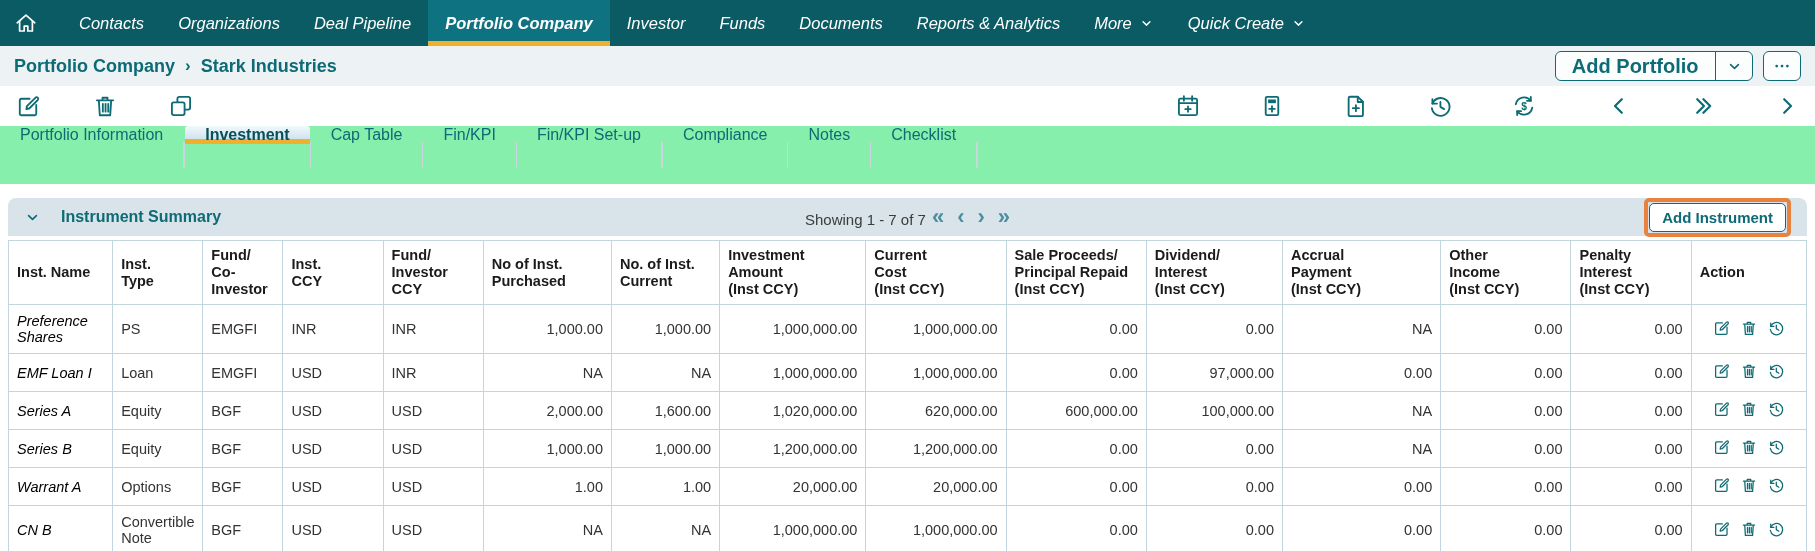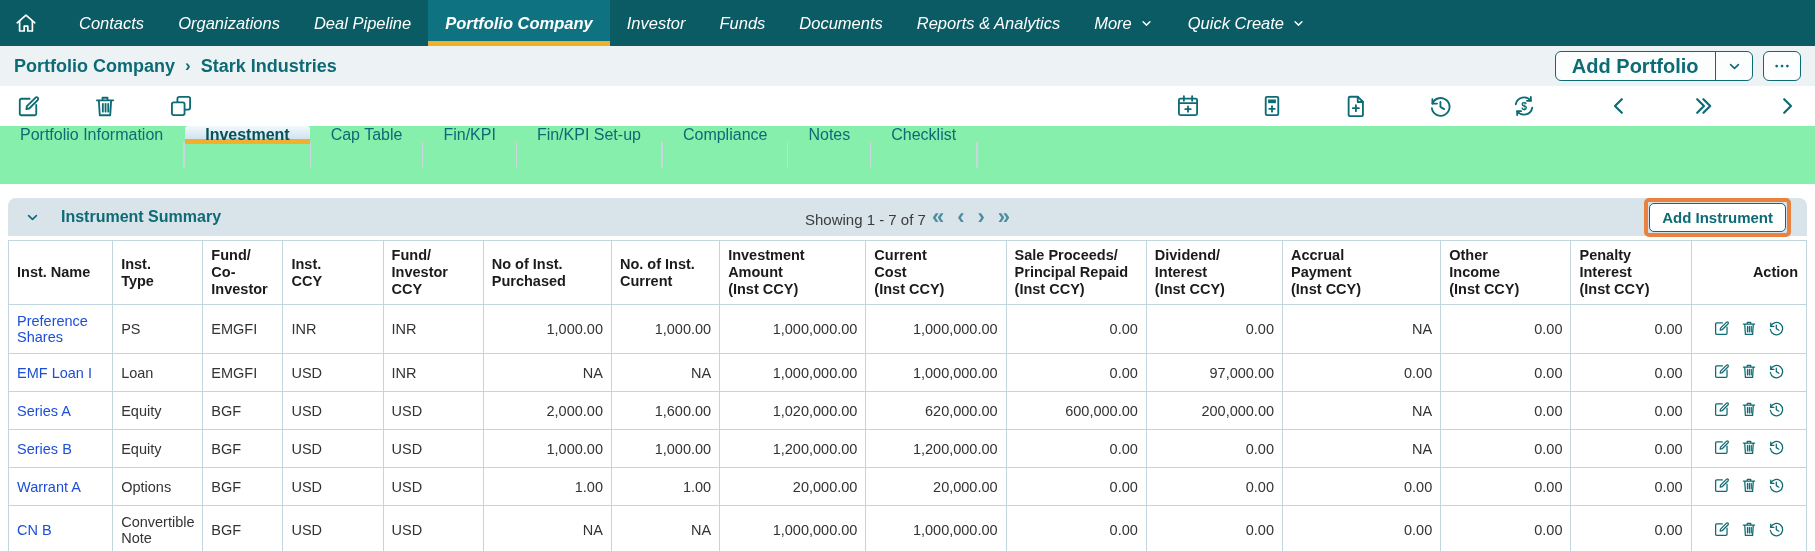--- a/index.html
+++ b/index.html
@@ -46,21 +46,21 @@
   .pg-text { font-size:15px; color:#3c3c3c; margin-right:6px; }
   .pg-ctl { color:#4a8fa0; font-size:22px; line-height:1; font-weight:bold; cursor:pointer; }
   .add-instr-wrap { margin-left:auto; border:4px solid #e8823e; border-radius:5px; padding:1px; align-self:center; background:transparent; z-index:2; }
   .add-instr-btn { background:#fff; border:1.5px solid #0d6b75; border-radius:5px; padding:5px 12px; color:#0d6b75; font-weight:bold; font-size:15px; cursor:pointer; white-space:nowrap; font-family:"Liberation Sans",sans-serif; }
   
   .table-wrap { margin:4px 8px 0; }
   table { border-collapse:collapse; table-layout:fixed; width:1799px; }
   th { border:1px solid #c2d4de; font-size:14.5px; line-height:17px; font-weight:bold; color:#1b1b1b; padding:6px 8px; vertical-align:middle; white-space:pre-line; text-align:left; background:#fff; }
   td { border:1px solid #c2d4de; font-size:14.5px; line-height:16px; color:#333; padding:8px 8px; vertical-align:middle; background:#fff; overflow:hidden; }
   td.num { text-align:right;margin-top:28px; }
-  td.link { color:#1d4ed8; cursor:pointer; }
+  td.link { color:#000000; cursor:pointer;font-style:italic; }
   td.action-cell { text-align:center; }
   .action-icons { display:inline-flex; gap:9px; align-items:center; }
   .icon { display:inline-flex; }
 </style>
 </head>
 <body>
 
 <header class="navbar">
   <div class="home-btn">
       <span class="icon">
@@ -332,21 +332,21 @@
 (Inst CCY)</th>
           <th>Accrual
 Payment
 (Inst CCY)</th>
           <th>Other
 Income
 (Inst CCY)</th>
           <th>Penalty
 Interest
 (Inst CCY)</th>
-          <th style="text-align: right;">Action</th>
+          <th style="text-align: left;">Action</th>
         </tr>
       </thead>
     <tbody>
         <tr>
           <td class="link">Preference Shares</td>
           <td>PS</td>
           <td>EMGFI</td>
           <td>INR</td>
           <td>INR</td>
           <td class="num">1,000.00</td>
@@ -419,21 +419,21 @@
           <td class="link">Series A</td>
           <td>Equity</td>
           <td>BGF</td>
           <td>USD</td>
           <td>USD</td>
           <td class="num">2,000.00</td>
           <td class="num">1,600.00</td>
           <td class="num">1,020,000.00</td>
           <td class="num">620,000.00</td>
           <td class="num">600,000.00</td>
-          <td class="num">200,000.00</td>
+          <td class="num">100,000.00</td>
           <td class="num">NA</td>
           <td class="num">0.00</td>
           <td class="num">0.00</td>
           <td class="action-cell"><span class="action-icons">
               <span class="tool-btn">
                 <svg width="18" height="18" viewBox="0 0 24 24" fill="none" stroke="currentColor" stroke-width="1.7" stroke-linecap="round" stroke-linejoin="round">
                   <path d="M12.5 5.3H4.9A1.4 1.4 0 0 0 3.5 6.7v12.4a1.4 1.4 0 0 0 1.4 1.4h12.4a1.4 1.4 0 0 0 1.4-1.4V11"></path>
                   <path d="m9.6 14.8.5-2.6 8-8a1.5 1.5 0 0 1 2.1 2.1l-8 8z"></path>
                 </svg>
               </span>

